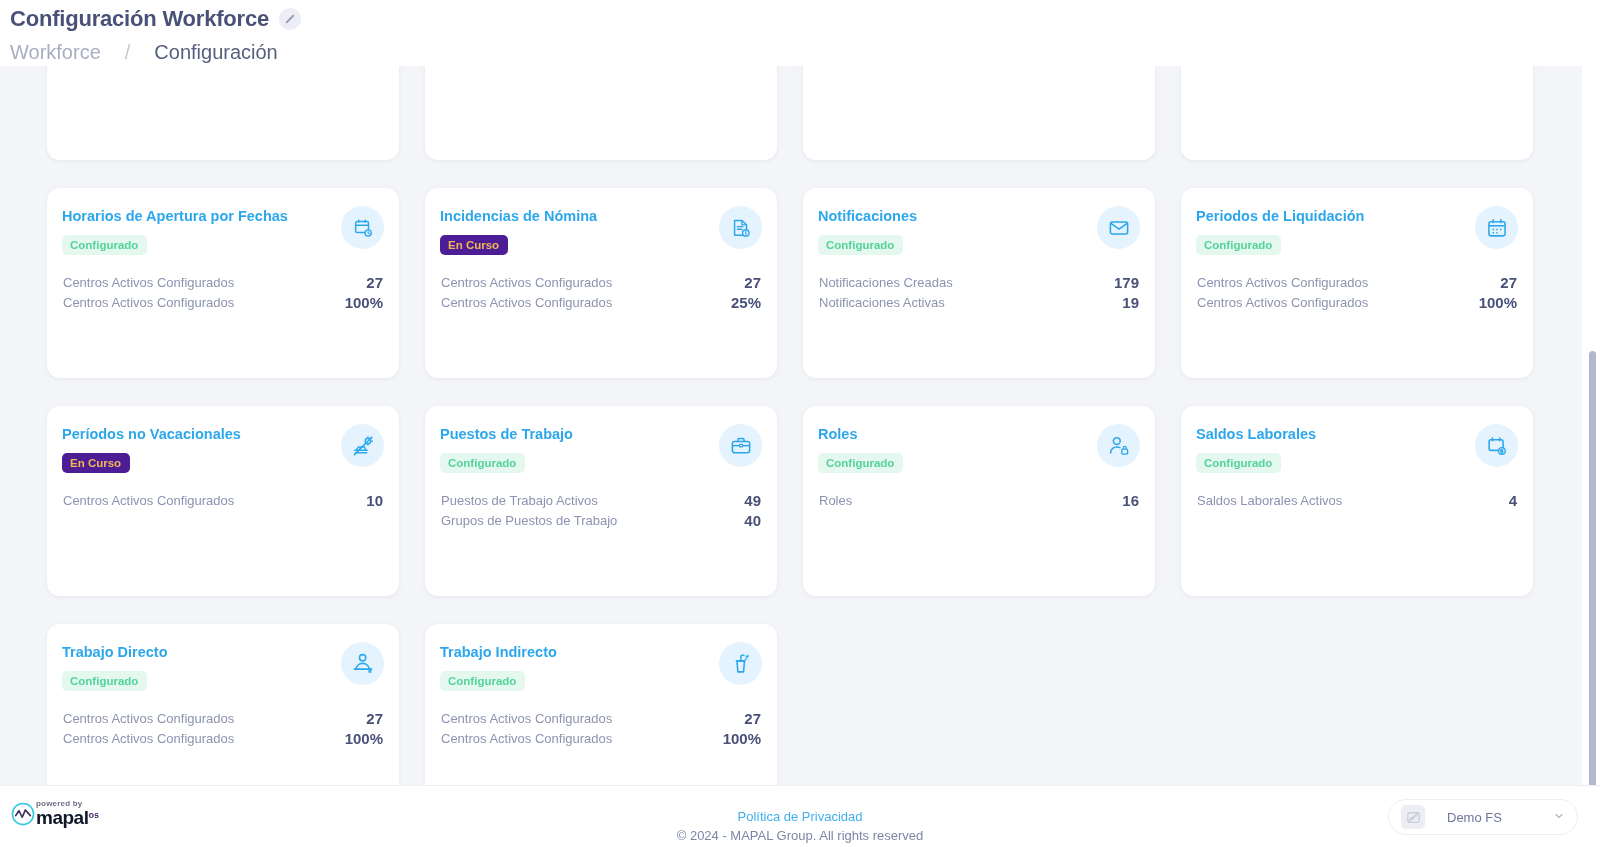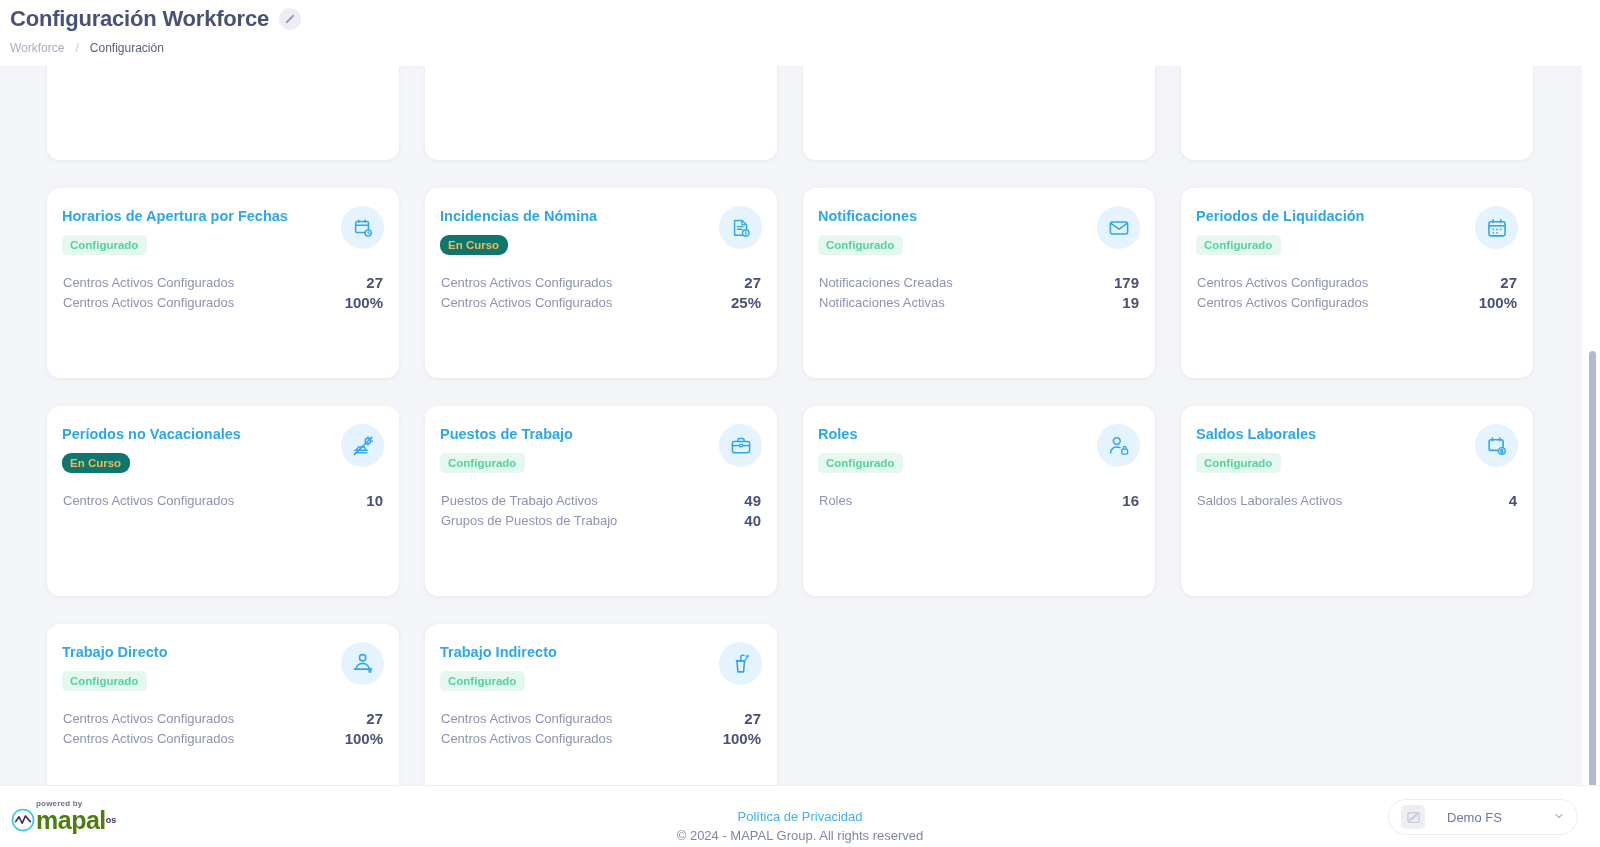--- a/index.html
+++ b/index.html
@@ -16,21 +16,21 @@
   .title-row { display:flex; align-items:center; gap:10px; }
   .page-title {
     font-size: 22px; font-weight: 700; color:#4a5178; letter-spacing:-0.2px;
   }
   .edit-badge {
     width:22px; height:22px; border-radius:50%;
     background:#edeef5; display:flex; align-items:center; justify-content:center;
     cursor:pointer;
   }
   .edit-badge svg { display:block; }
-  .breadcrumb { display:flex; align-items:center; gap:11px; margin-top:9px; font-size:12px; }
+  .breadcrumb { display:flex; align-items:center; gap:24px; margin-top:9px; font-size:20px; }
   .crumb-muted { color:#a9adc4; }
   .crumb-sep { color:#c3c6d6; }
   .crumb-active { color:#565f7e; }
 
   
   .body-area {
     position:absolute; top:66px; left:0; right:0; bottom:62px;
     background:#f4f5f8;
     overflow:hidden;
   }
@@ -53,21 +53,21 @@
   .card-title {
     font-size:14.5px; font-weight:700; color:#2da7ec;
     line-height:1.25; padding-top:1px; max-width: 260px;
   }
   .badge {
     display:inline-block; margin-top:10px;
     font-size:11.5px; padding:4px 9px 4px 8px; border-radius:5px;
     font-weight:700; white-space:nowrap;
   }
   .badge.green { background:#e4f8ef; color:#54d39b; }
-  .badge.amber { background:#0f766e; color:#f3b755;border-radius:9px; }
+  .badge.amber { background:#4c1d95; color:#f3b755; }
   .badge.red   { background:#fde8e4; color:#f0766a; }
 
   .icon-circle {
     width:43px; height:43px; border-radius:50%;
     background:#e4f3fd; display:flex; align-items:center; justify-content:center;
     flex:0 0 43px;
   }
   .icon-circle svg { display:block; }
 
   .stats { margin-top:18px; }
@@ -90,21 +90,21 @@
 
   
   .footer {
     position:absolute; left:0; right:0; bottom:0; height:62px;
     background:#ffffff; border-top:1px solid #eceef3;
   }
   .footer-logo { position:absolute; left:10px; top:14px; display:flex; align-items:flex-end; gap:0;}
   .logo-mark { width:26px; height:26px; }
   .logo-text-wrap { display:flex; flex-direction:column; line-height:1; }
   .powered { font-size:8px; color:#6f6d86; letter-spacing:0.2px; margin-bottom:1px; font-weight:600;}
-  .mapal-word { font-size:25px; color:#4d7c0f; font-weight:700; letter-spacing:-0.5px; line-height:0.95;}
+  .mapal-word { font-size:19px; color:#0f172a; font-weight:700; letter-spacing:-0.5px; line-height:0.95;}
   .mapal-os { font-size:9px; color:#4b2a6b; font-weight:700; vertical-align:super;}
   .footer-center {
     position:absolute; left:50%; transform:translateX(-50%);
     top:23px; text-align:center;
   }
   .privacy-link { font-size:13px; color:#3fb0ee; cursor:pointer; display:block; }
   .copyright { font-size:13px; color:#7f86a5; margin-top:4px; display:block;}
   .tenant-select {
     position:absolute; right:22px; top:13px;
     width:190px; height:36px; border-radius:18px;

